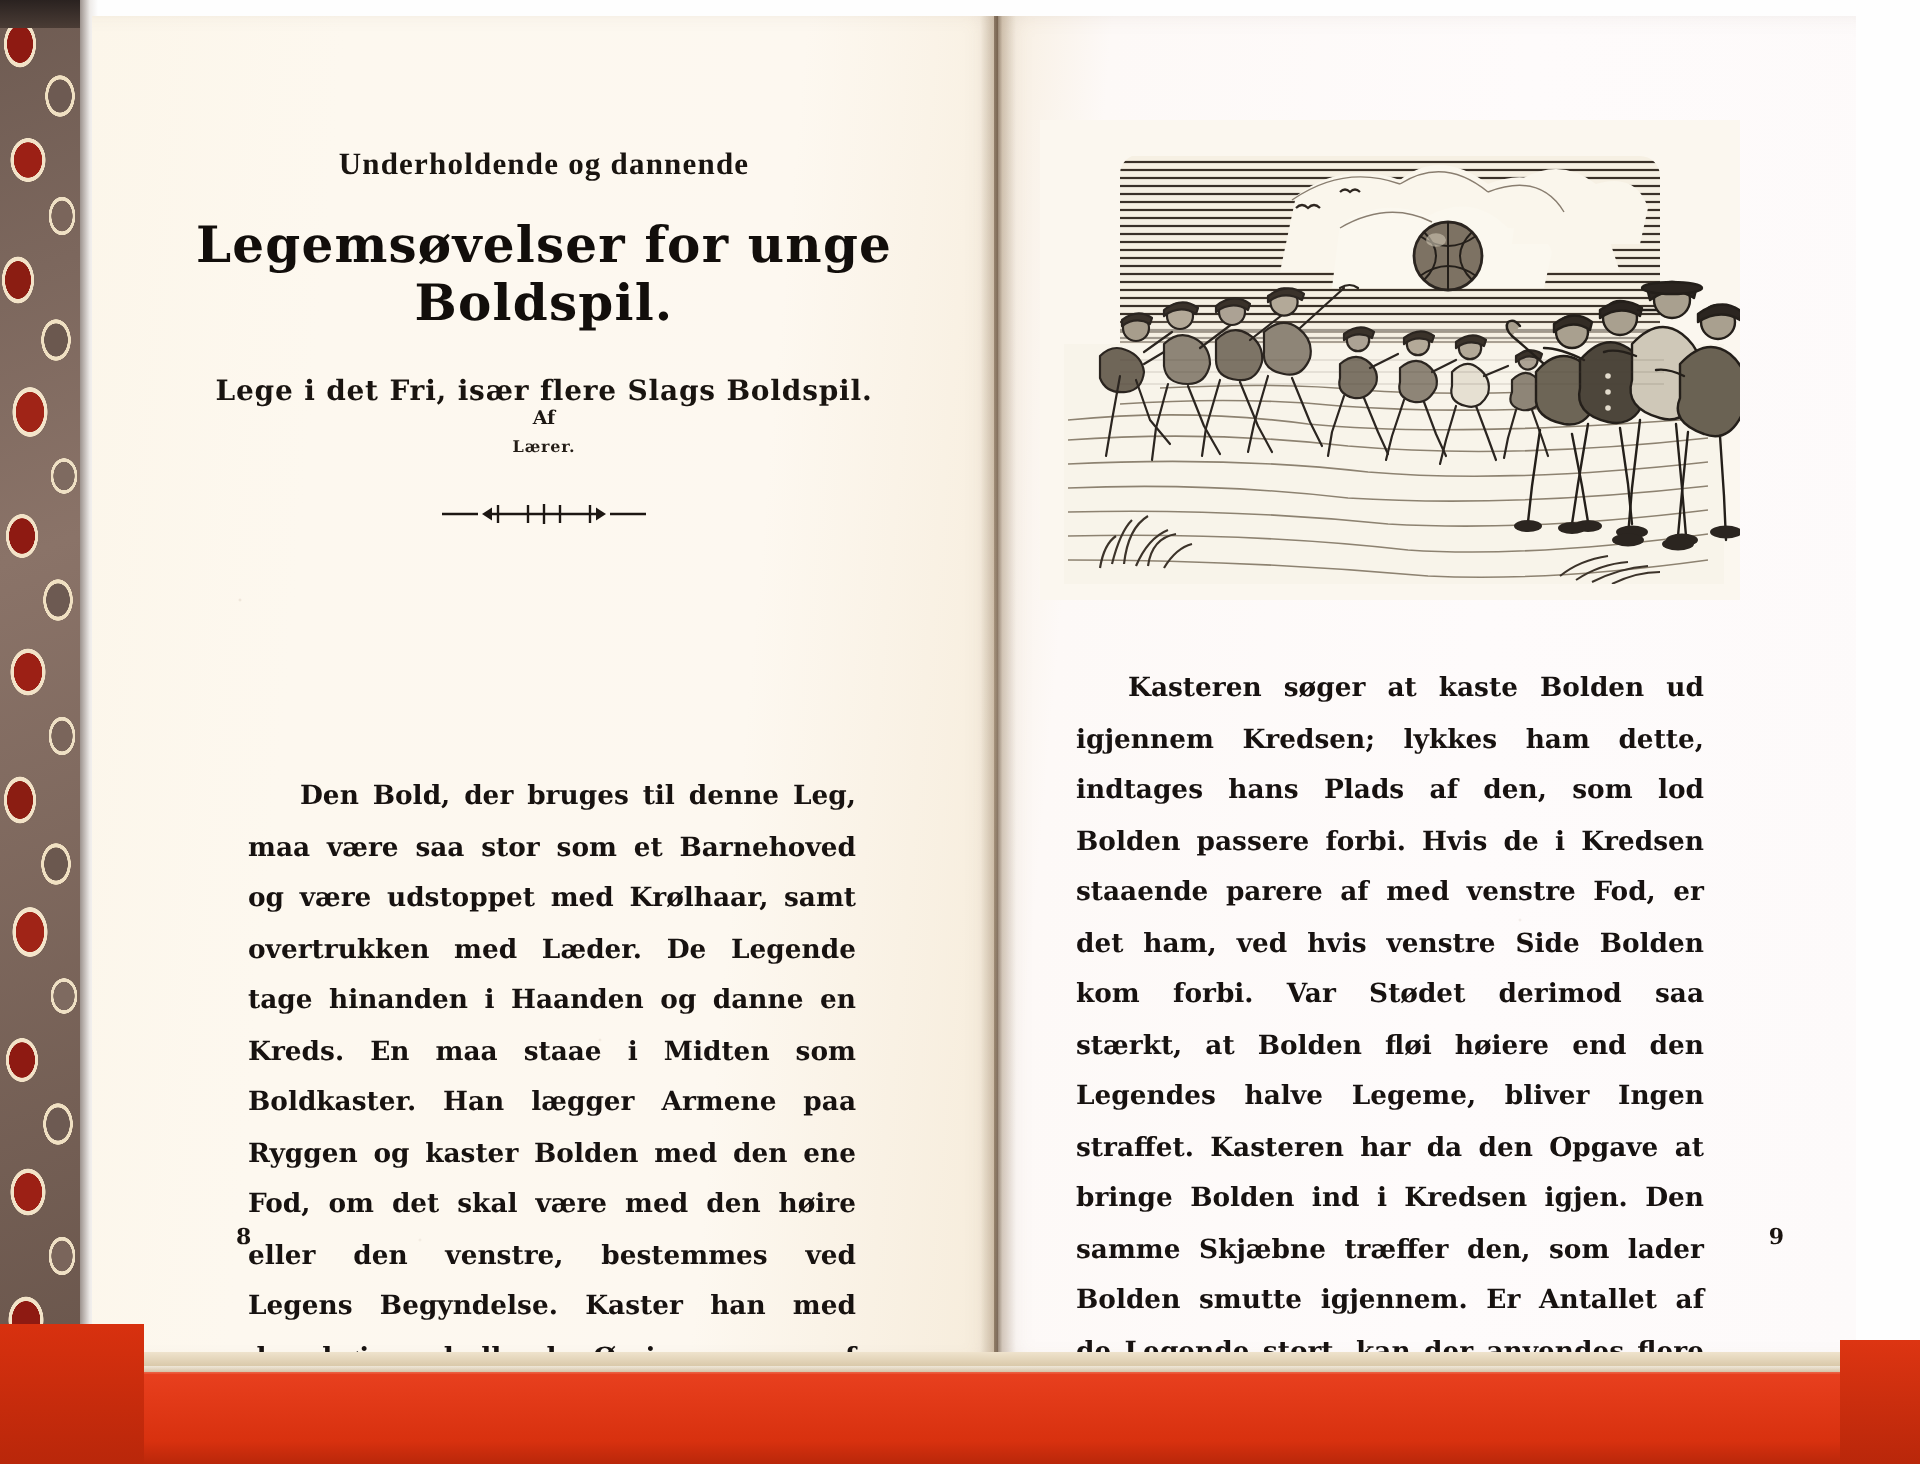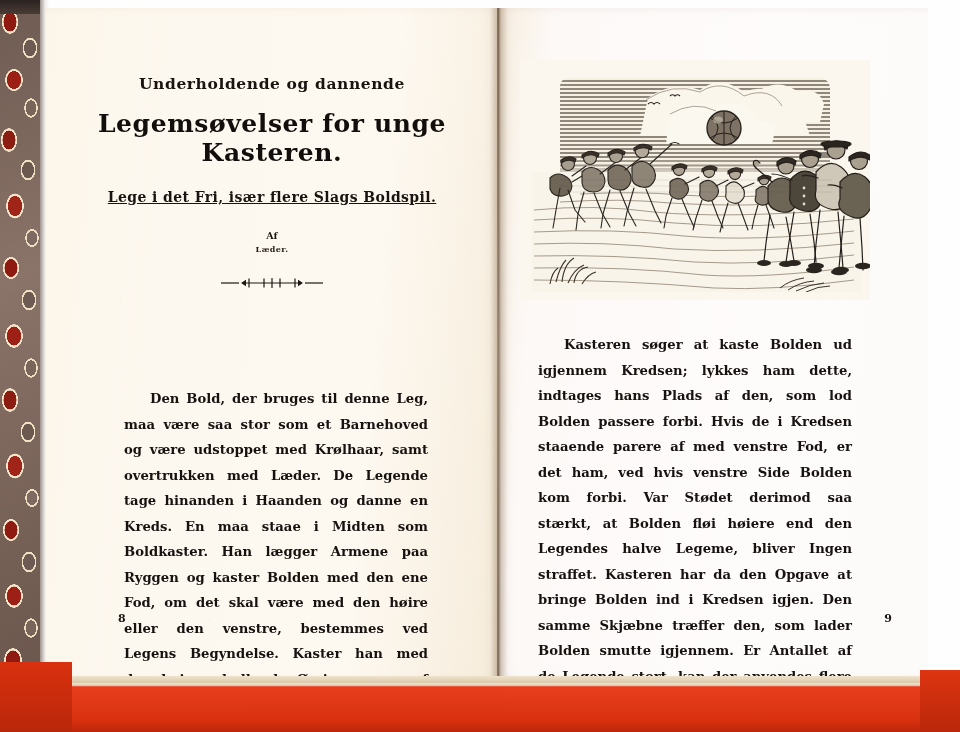--- a/index.html
+++ b/index.html
@@ -112,32 +112,33 @@
   }
 
   
   .fr{ font-family:"DejaVu Serif", serif; }
 
   .title-block{position:absolute;left:0;right:0;top:66px;text-align:center;}
 
   .t-over{
     font-size:15.5px;letter-spacing:.6px;color:#191410;
     font-weight:700;
+    font-family:Liberation Serif, serif;
   }
   .t-main{
     margin-top:16px;
     font-size:25px;letter-spacing:.6px;color:#120e0b;
     font-weight:900;
   }
   .t-sub{
     margin-top:22px;
-    font-size:14px;letter-spacing:.4px;color:#191410;font-weight:700;text-decoration:underline;
+    font-size:14px;letter-spacing:.4px;color:#191410;font-weight:700;
   }
   .t-af{
-    margin-top:25px;font-size:9.5px;color:#1c1713;font-weight:700;
+    font-size:9.5px;color:#1c1713;font-weight:700;
   }
   .t-author{
     margin-top:9px;font-size:17px;letter-spacing:1.6px;color:#120e0b;font-weight:900;
   }
   .t-role{
     margin-top:3px;font-size:8px;letter-spacing:.4px;color:#241d17;font-weight:700;
   }
   .ornament{
     margin:20px auto 0;width:110px;height:12px;position:relative;
   }
@@ -195,24 +196,24 @@
     <div class="marble-top-dark"></div>
   </div>
   <div class="marble-shadow"></div>
 
   <div class="book">
 
     <div class="page page-left">
 
       <div class="title-block">
         <div class="fr t-over">Underholdende og dannende</div>
-        <div class="fr t-main">Legemsøvelser for unge Kasteren.</div>
+        <div class="fr t-main">Legemsøvelser for unge Boldspil.</div>
         <div class="fr t-sub">Lege i det Fri, især flere Slags Boldspil.</div>
         <div class="fr t-af">Af</div>
-        <div class="fr t-role">Læder.</div>
+        <div class="fr t-role">Lærer.</div>
 
         <div class="ornament">
           <svg viewBox="0 0 110 12" width="110" height="12" aria-hidden="true">
             <g stroke="#1d1713" stroke-width="1.2" fill="none">
               <line x1="4" y1="6" x2="22" y2="6"></line>
               <line x1="88" y1="6" x2="106" y2="6"></line>
               <line x1="26" y1="6" x2="84" y2="6"></line>
               <line x1="32" y1="1.5" x2="32" y2="10.5"></line>
               <line x1="47" y1="1.5" x2="47" y2="10.5"></line>
               <line x1="55" y1="1" x2="55" y2="11"></line>

